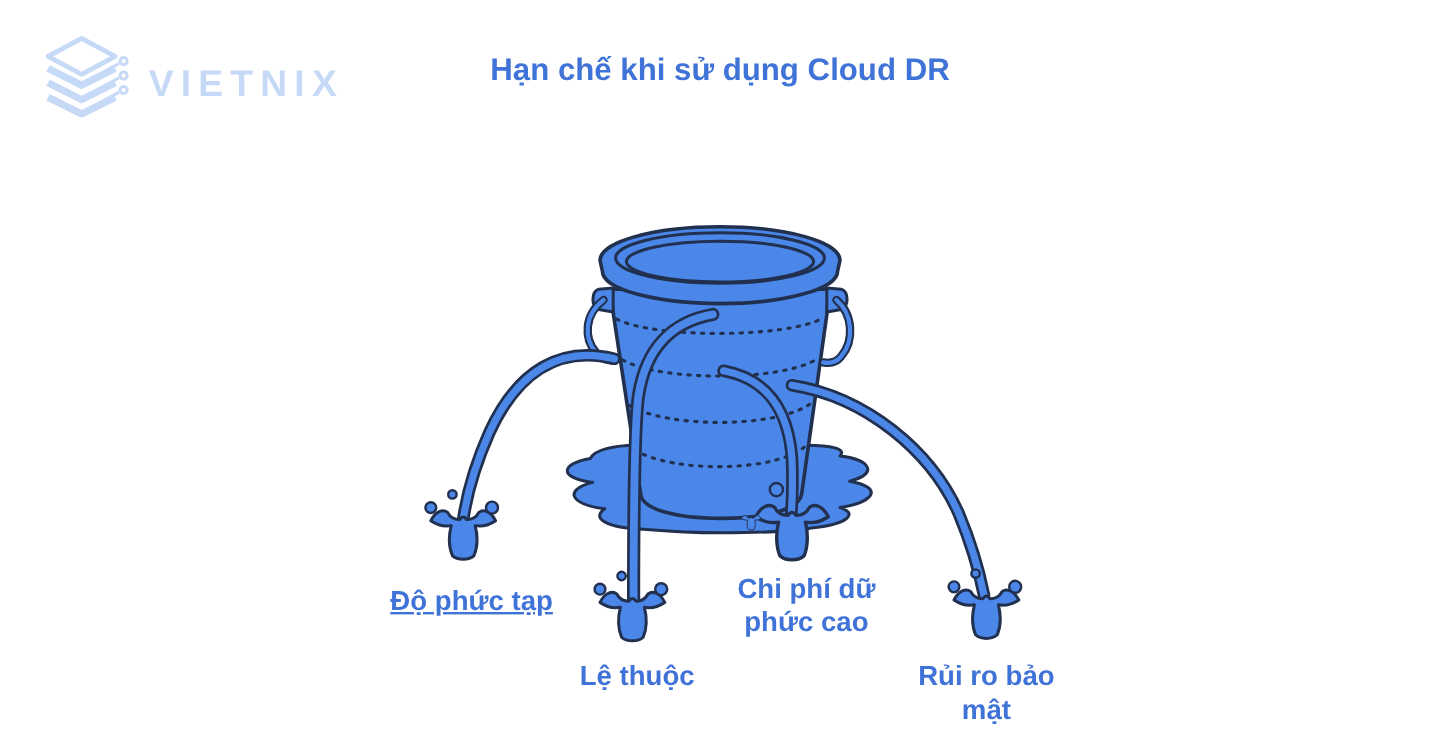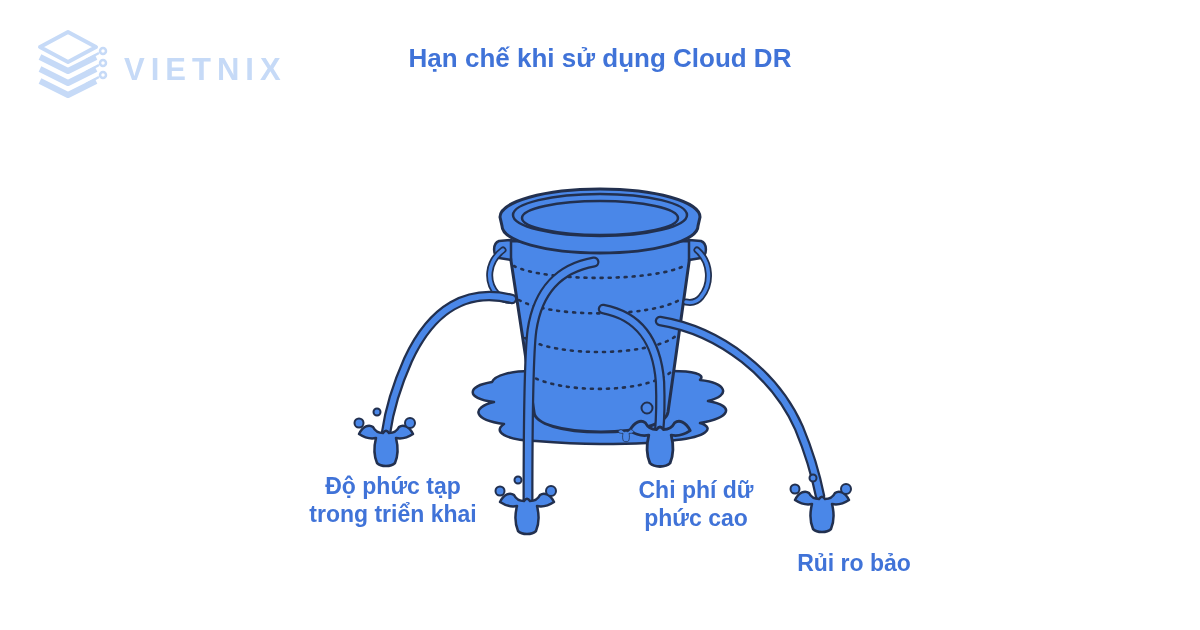--- a/index.html
+++ b/index.html
@@ -35,24 +35,24 @@
   }
   .leak-label{
     position:absolute;
     transform:translateX(-50%);
     text-align:center;
     color:var(--accent);
     font-size:23px;font-weight:bold;line-height:28px;
     white-space:nowrap;
   }
   .leak-label span{display:block;}
-  .label-1{left:393px;top:472px;}
+  .label-1{left:393px;top:486px;text-decoration:underline;}
   .label-2{left:531px;top:549px;}
-  .label-3{left:696px;top:476px;}
-  .label-4{left:854px;top:549px;}
+  .label-3{left:672px;top:476px;}
+  .label-4{left:822px;top:549px;}
 </style>
 </head>
 <body>
 
 <div class="canvas">
 
   <div class="brand">
     <svg width="84" height="70" viewBox="0 0 84 70">
       <g fill="none" stroke="var(--logo)">
         <path d="M 42,4 L 70,19 L 42,34 L 14,19 Z" stroke-width="4" stroke-linejoin="round"></path>
@@ -153,25 +153,26 @@
         <use href="#splash" transform="translate(822,503)"></use>
         <use href="#drops" transform="translate(822,503)"></use>
       </g>
       <circle cx="647" cy="408" r="5.5" fill="var(--bucket)" stroke="var(--outline)" stroke-width="2"></circle>
       <use href="#splash" transform="translate(626,433) scale(0.3)"></use>
     </g>
   </svg>
 
   <div class="leak-label label-1">
     <span>Độ phức tạp</span>
-    <span>trong triển khai</span>
   </div>
   <div class="leak-label label-2">
+    <span>Lệ thuộc</span>
   </div>
   <div class="leak-label label-3">
     <span>Chi phí dữ</span>
     <span>phức cao</span>
   </div>
   <div class="leak-label label-4">
     <span>Rủi ro bảo</span>
+    <span>mật</span>
   </div>
 
 </div>
 
 </body></html>

